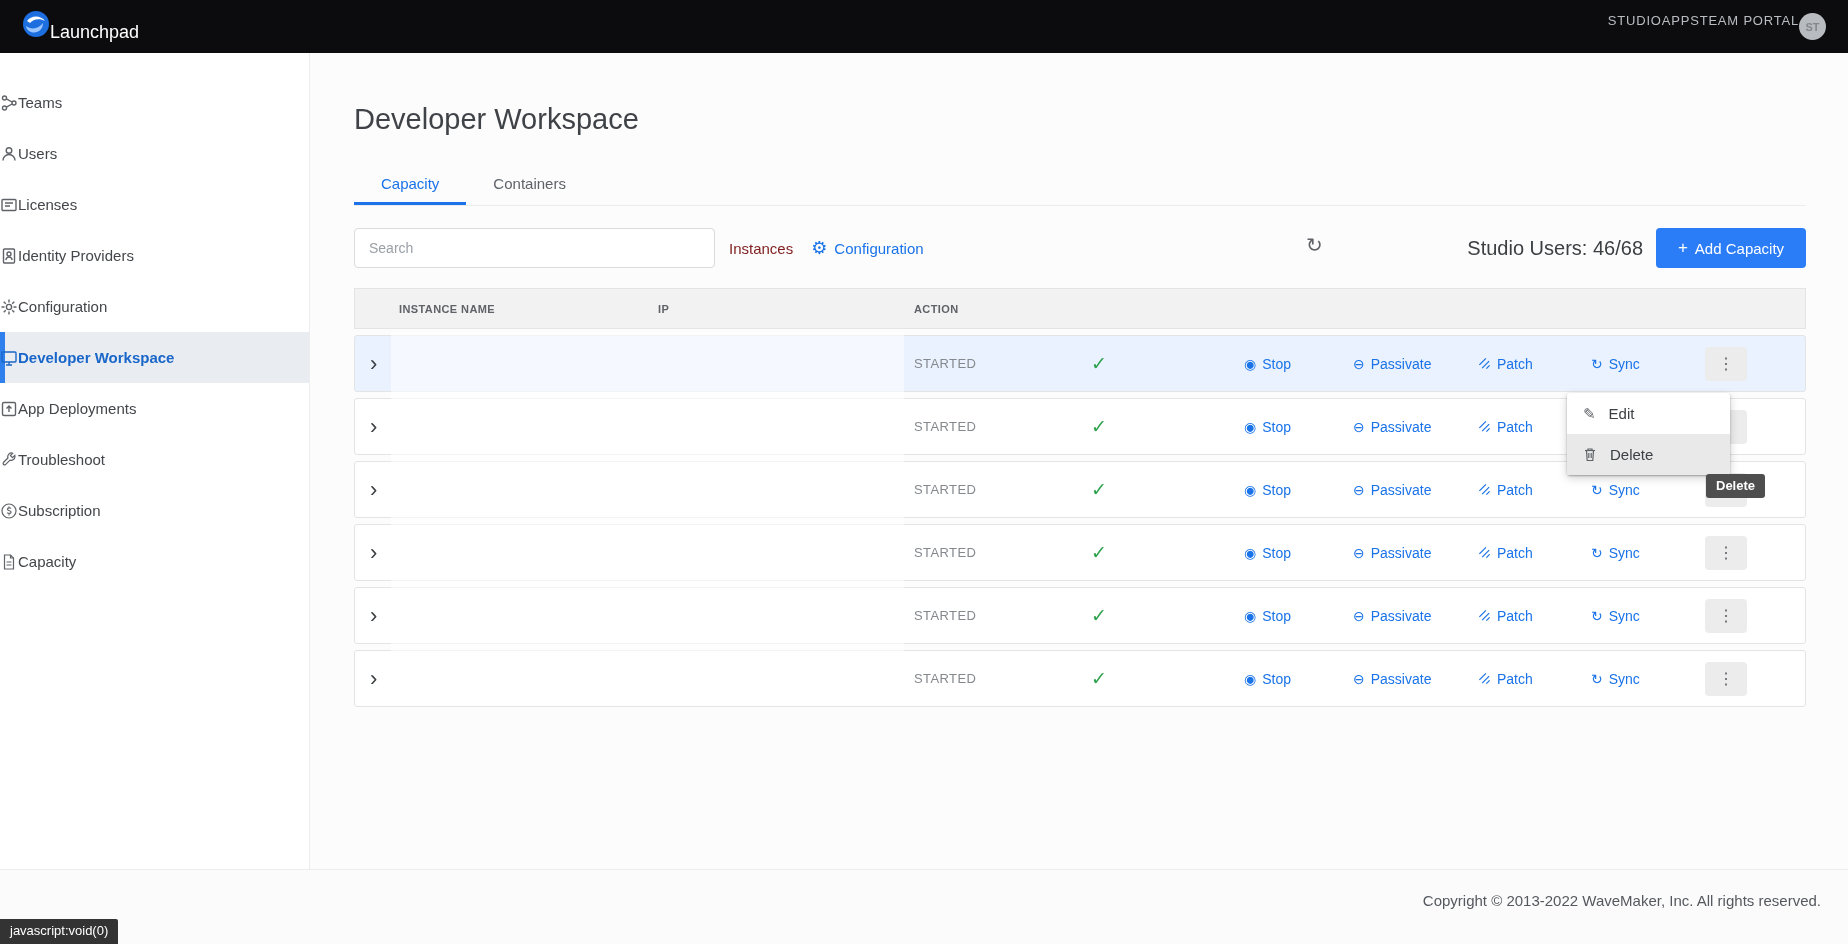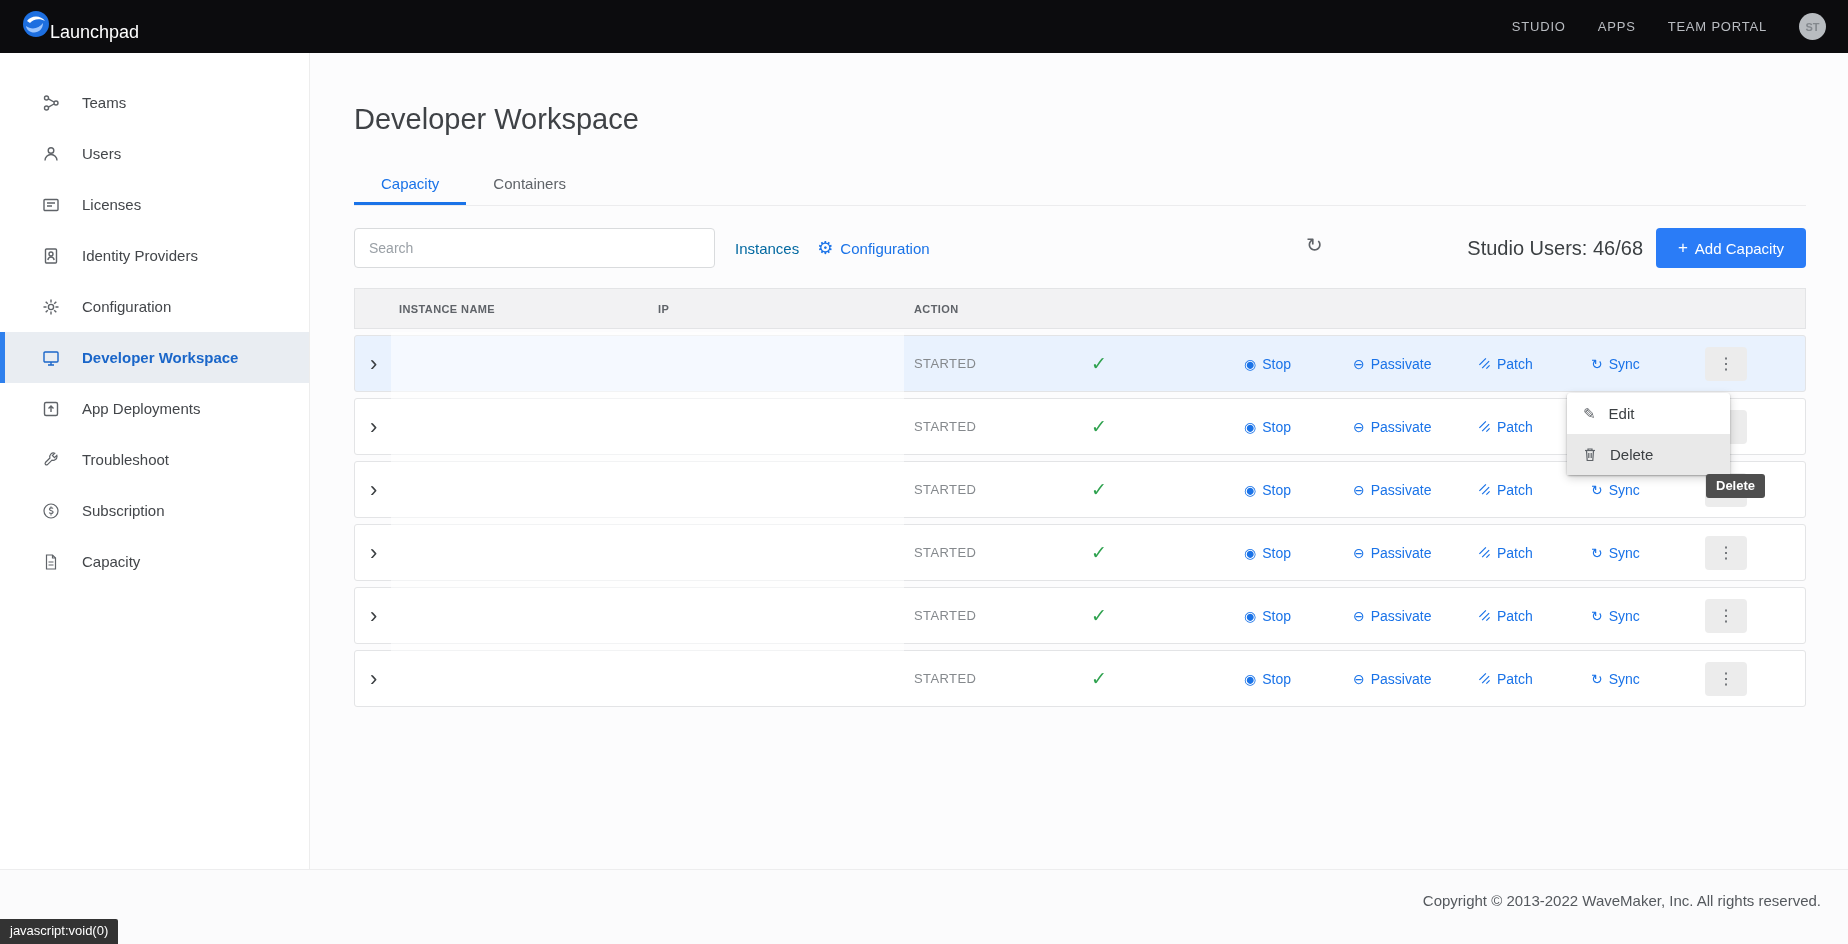--- a/index.html
+++ b/index.html
@@ -12,36 +12,36 @@
     color: #3c4043;
   }
 
   
   .topbar {
     position: absolute; top: 0; left: 0; width: 100%; height: 53px;
     background: #0c0c0e; display: flex; align-items: center;
     padding: 0 22px; z-index: 50;
   }
   .brand { display: flex; align-items: flex-end; gap: 0; color: #fff; font-size: 18px; }
-  .topnav { margin-left: auto; display: flex; align-items: center; gap: 32px; }
+  .topnav { margin-left: auto; display: flex; }
   .topnav .nav-link { color: #b9bcc1; font-size: 13px; letter-spacing: .8px; cursor: pointer; }
   .avatar {
     width: 27px; height: 27px; border-radius: 50%;
     background: #b8bcc0; color: #83888d; font-size: 11px; font-weight: bold;
     display: flex; align-items: center; justify-content: center; cursor: pointer;
   }
 
   
   .sidebar {
     position: absolute; top: 53px; left: 0; width: 310px; bottom: 75px;
     background: #fff; border-right: 1px solid #ededed; padding-top: 24px; z-index: 10;
   }
   .side-item {
-    display: flex; align-items: center; gap: 22px; height: 51px;
-    padding-left: 42px; color: #43464a; font-size: 15px; cursor: pointer;
+    display: flex; align-items: center; height: 51px;
+    color: #43464a; font-size: 15px; cursor: pointer;
   }
   .side-item svg { flex: 0 0 auto; color: #5f6368; }
   .side-item.active {
     background: #e9edf2; box-shadow: inset 5px 0 0 #2f80ed;
     color: #1a66c9; font-weight: bold;
   }
   .side-item.active svg { color: #1a66c9; }
 
   
   .main {
@@ -55,21 +55,21 @@
   .tab { padding: 13px 27px; font-size: 15px; color: #5f6368; cursor: pointer; }
   .tab.active { color: #1a73e8; font-weight: 500; box-shadow: inset 0 -3px 0 #1a73e8; }
 
   .toolbar { margin-top: 22px; height: 40px; position: relative; display: flex; align-items: center; }
   .search {
     width: 361px; height: 40px; border: 1px solid #d9dbdd; border-radius: 4px;
     padding: 16px 14px; font-size: 14px; color: #333; outline: none; background: #fff;
     font-family: "Liberation Sans", sans-serif;
   }
   .search::placeholder { color: #9aa0a6; }
-  .instances { margin-left: 20px; font-size: 15px; color: #0369a1; }
+  .instances { margin-left: 14px; font-size: 15px; color: #7f1d1d; }
   .config-link { margin-left: 18px; display: flex; align-items: center; gap: 7px; color: #1a73e8; font-size: 15px; cursor: pointer; }
   .gear { font-size: 18px; line-height: 1; }
   .refresh { position: absolute; left: 952px; top: 7px; color: #5f6368; font-size: 20px; cursor: pointer; line-height: 1; }
   .studio-users { position: absolute; right: 163px; font-size: 20px; color: #3c4043; }
   .add-btn {
     position: absolute; right: 0; width: 150px; height: 40px;
     background: #2a7cf7; color: #fff; border: none; border-radius: 4px;
     font-size: 15px; cursor: pointer; font-family: "Liberation Sans", sans-serif;
     display: flex; align-items: center; justify-content: center; gap: 7px;
   }

